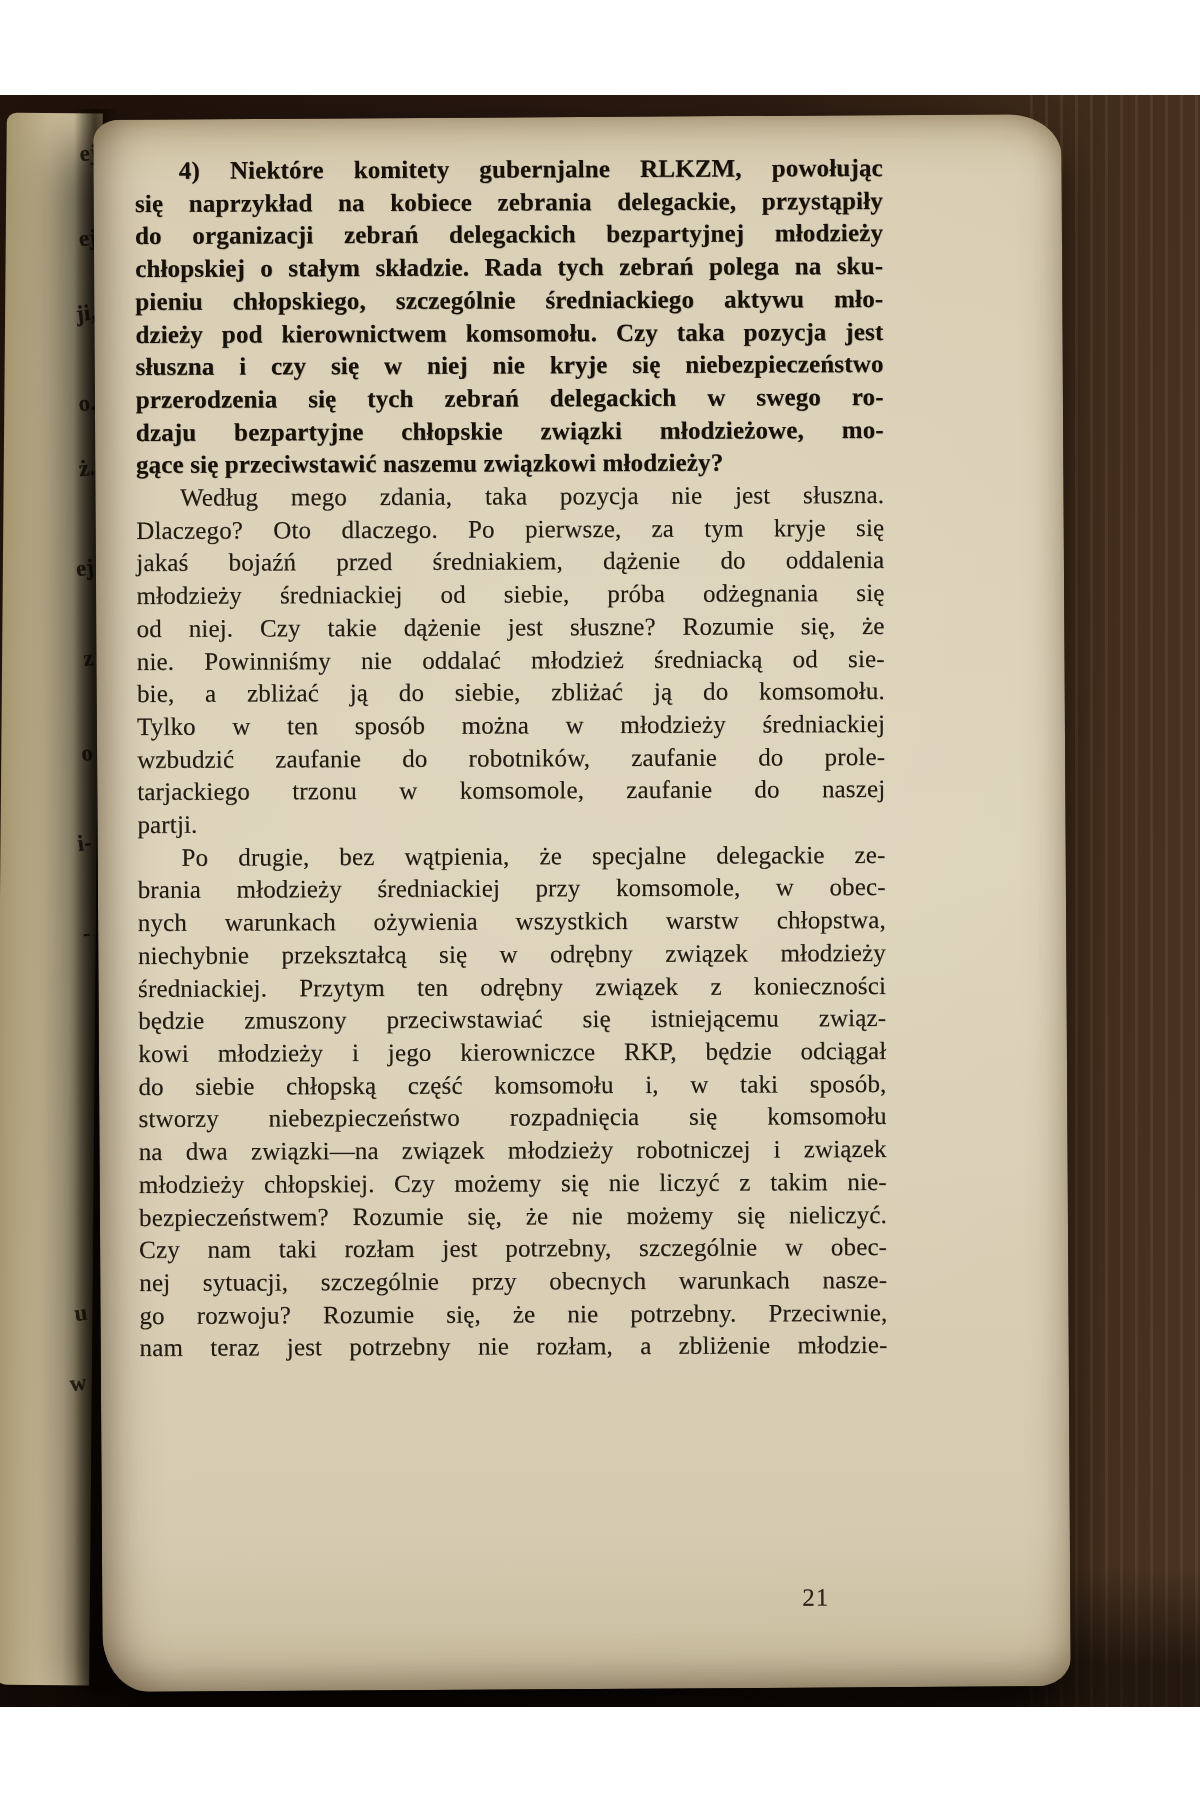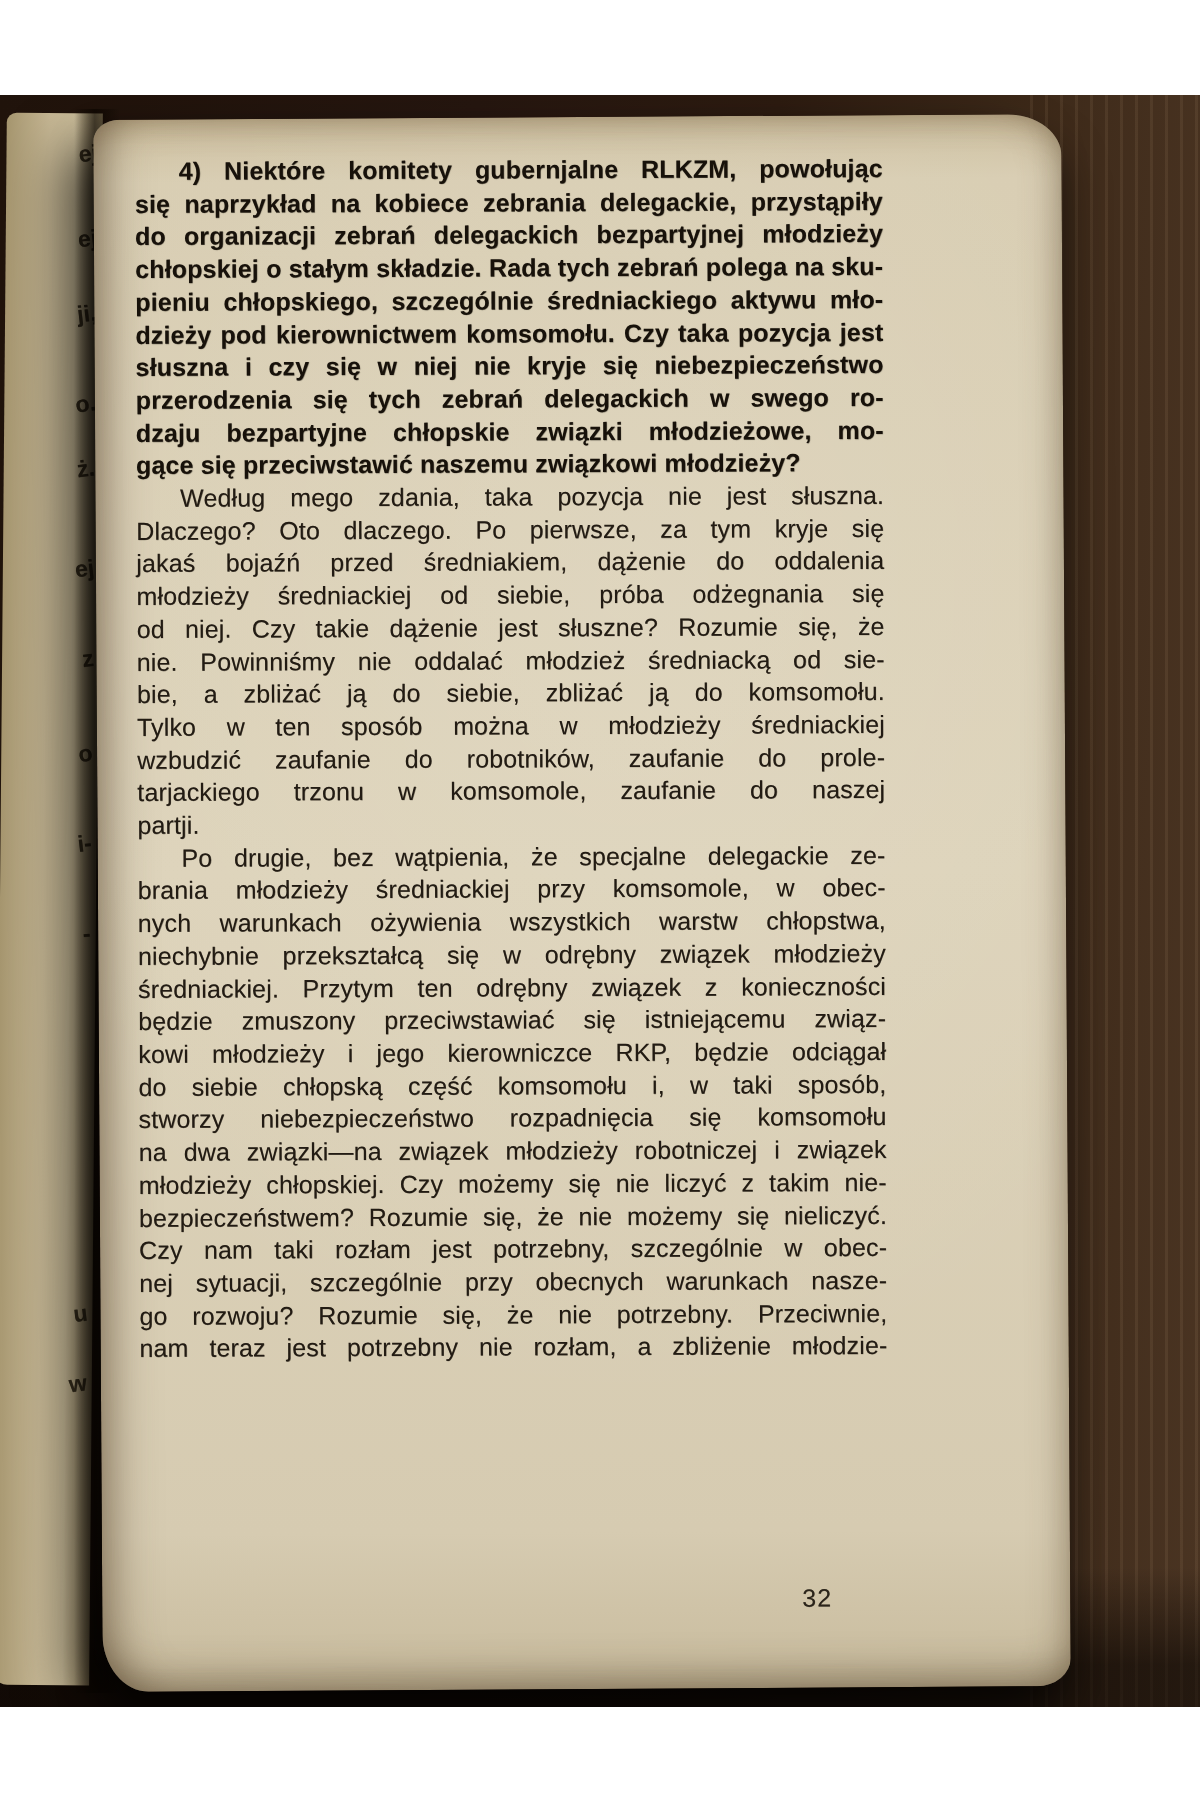--- a/index.html
+++ b/index.html
@@ -1,18 +1,18 @@
 <!DOCTYPE html>
 <html><head>
 <meta charset="utf-8">
 <style>
   html,body{margin:0;padding:0;background:#ffffff;}
   .canvas{
     position:relative;width:1200px;height:1800px;overflow:hidden;background:#ffffff;
-    font-family:Liberation Sans, sans-serif;
+    font-family:Liberation Serif, serif;
   }
   .white-strip{position:absolute;left:0;width:1200px;background:#ffffff;z-index:6;}
   .white-strip.top{top:0;height:95px;}
   .white-strip.bottom{top:1707px;height:93px;}
 
   .photo{
     position:absolute;left:0;top:95px;width:1200px;height:1612px;
     background:linear-gradient(92deg,#20130b 0%,#271710 38%,#2e1c11 62%,#3b2818 80%,#4a3422 100%);
   }
   .photo .wood-streaks{
@@ -145,18 +145,18 @@
             <div class="line">stworzy niebezpieczeństwo rozpadnięcia się komsomołu</div>
             <div class="line">na dwa związki—na związek młodzieży robotniczej i związek</div>
             <div class="line">młodzieży chłopskiej. Czy możemy się nie liczyć z takim nie-</div>
             <div class="line">bezpieczeństwem? Rozumie się, że nie możemy się nieliczyć.</div>
             <div class="line">Czy nam taki rozłam jest potrzebny, szczególnie w obec-</div>
             <div class="line">nej sytuacji, szczególnie przy obecnych warunkach nasze-</div>
             <div class="line">go rozwoju? Rozumie się, że nie potrzebny. Przeciwnie,</div>
             <div class="line">nam teraz jest potrzebny nie rozłam, a zbliżenie młodzie-</div>
           </div>
         </div>
-      <div class="page-number">32</div>
+      <div class="page-number">21</div>
     </div>
   </div>
 
   <div class="white-strip bottom"></div>
 </div>
 
 </body></html>

